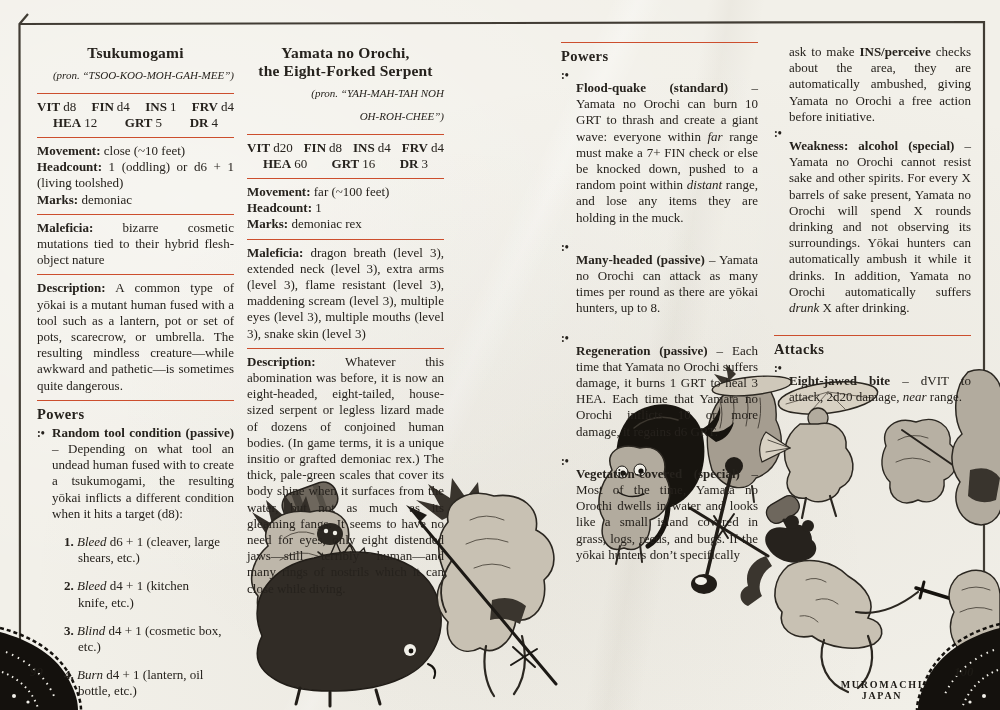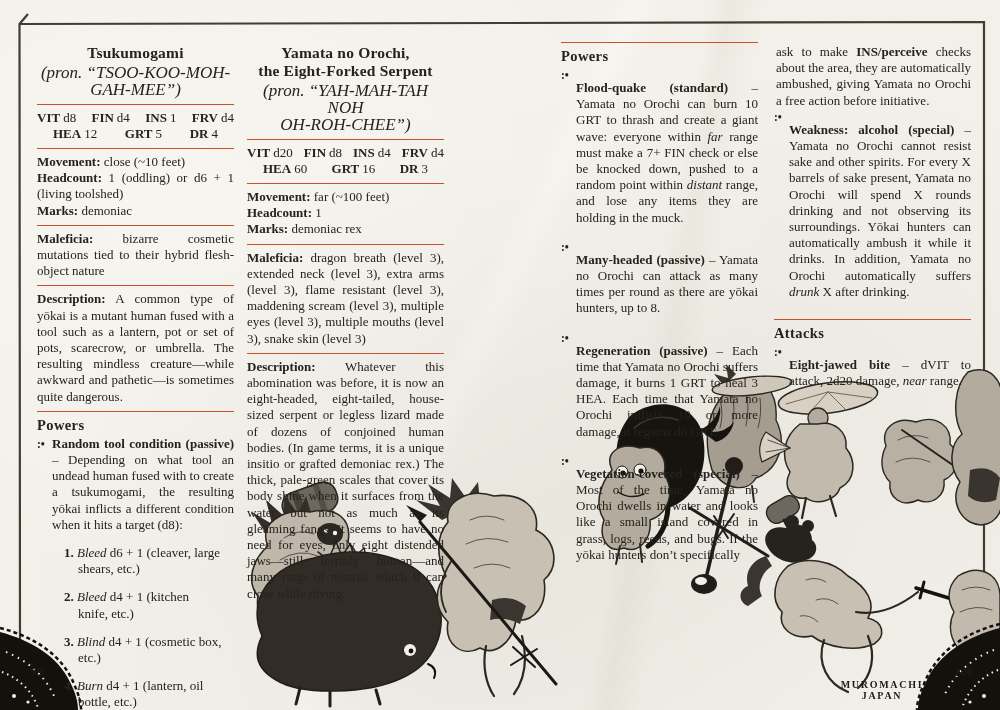--- a/index.html
+++ b/index.html
@@ -15,35 +15,35 @@
       #f2f0e9;
     color:#26221d;
   }
   svg.layer{position:absolute;left:0;top:0;pointer-events:none;}
   .col{position:absolute;width:197px;font-size:13px;line-height:16.2px;text-align:justify;z-index:3;}
   #col1{left:37px;top:44px;}
   #col2{left:247px;top:44px;}
   #col3{left:561px;top:36px;}
   #col4{left:774px;top:44px;}
   .title{font-weight:bold;font-size:15.5px;line-height:18px;text-align:center;margin:0;letter-spacing:.2px;}
-  .pron{font-style:italic;font-size:17px;line-height:17px;text-align:center;margin:2px 0 0;}
+  .pron{font-style:italic;font-size:11px;line-height:23px;text-align:right;margin:2px 0 0;}
   .rule{border:none;border-top:1.7px solid #cc4e2d;margin:6px 0 5px;}
   .stats-row{display:flex;justify-content:space-between;font-size:13px;line-height:16px;margin:0;}
   .stats-row.row2{padding:0 16px;align-items:flex-end;}
   .sl{font-weight:bold;margin-right:3px;}
   .kvline,.para{margin:0;}
   .b{font-weight:bold;}
   .i{font-style:italic;}
   .sec-h{font-weight:bold;font-size:14.5px;line-height:17px;margin:1px 0 2px;letter-spacing:.4px;}
   .bullet{display:flex;margin:0;}
   .marker{font-weight:bold;width:15px;flex:none;font-size:11.5px;line-height:16.2px;}
   .bt{flex:1;min-width:0;text-align:justify;}
   .numlist{margin-top:1px;}
   .numitem{margin:12px;padding-left:14px;text-indent:-14px;text-align:left;line-height:16.2px;}
-  .cont{margin-left:2px;font-family:Liberation Serif, serif;}
+  .cont{margin-left:15px;font-family:Liberation Serif, serif;}
   .pgnum{position:absolute;font-weight:bold;font-style:italic;font-size:13px;color:#1d1a15;z-index:4;}
   #pgnum-left{left:30px;top:664px;}
   #pgnum-right{left:954px;top:664px;}
   #imprint{position:absolute;left:822px;top:679px;width:120px;text-align:center;
     font-weight:bold;font-size:10px;letter-spacing:1.7px;color:#1d1a15;z-index:4;}
 </style>
 </head>
 <body>
 
 <div id="spread">

